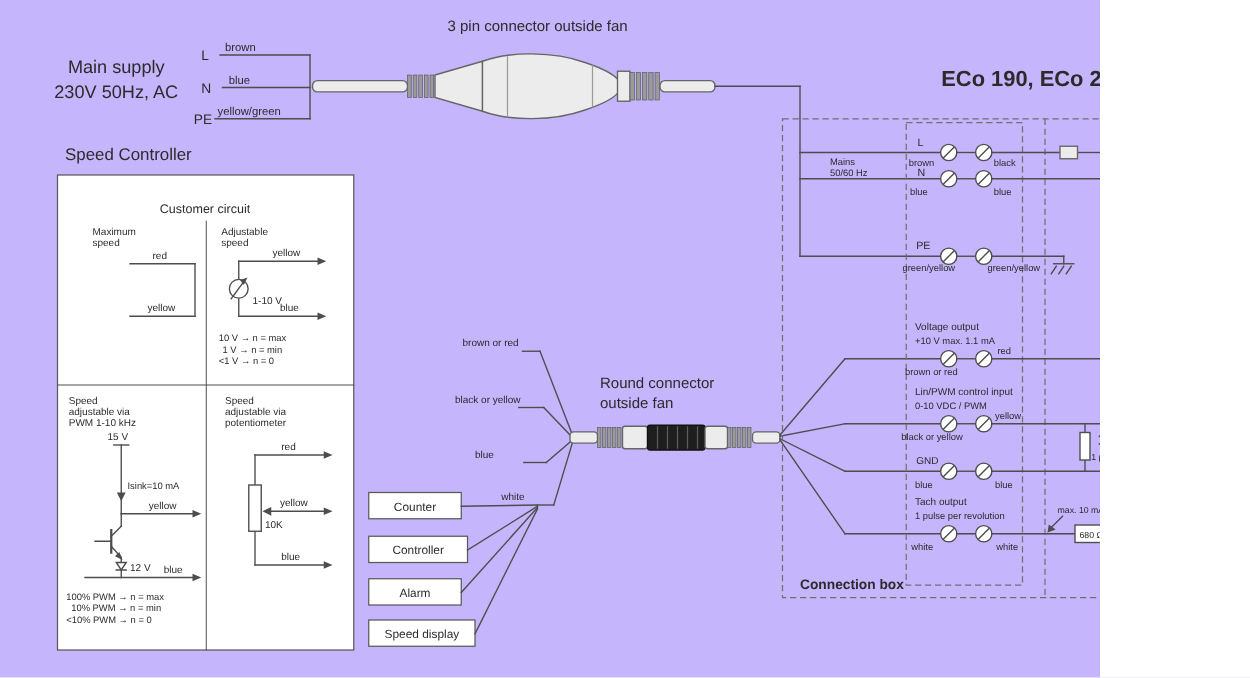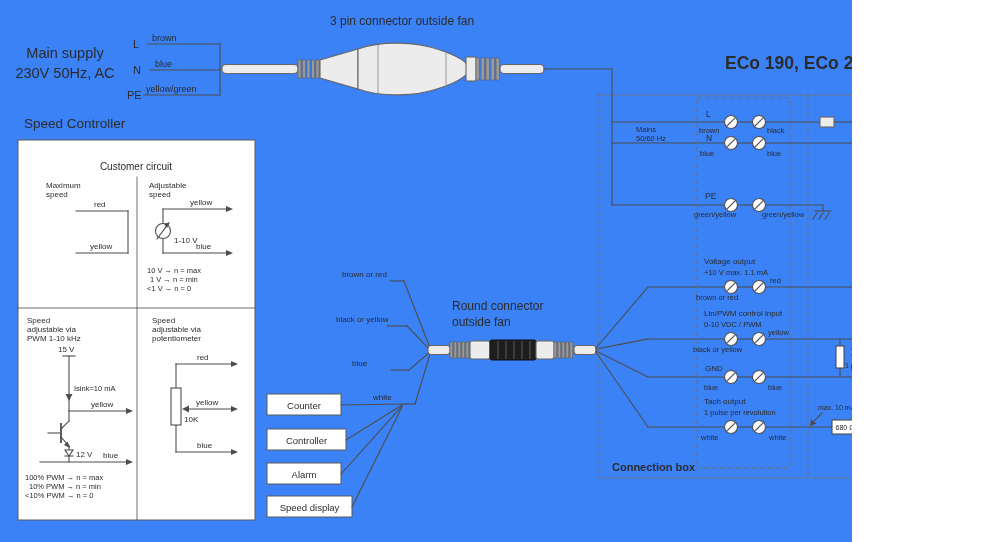--- a/index.html
+++ b/index.html
@@ -1,16 +1,16 @@
 <!DOCTYPE html>
 <html><head>
 <meta charset="utf-8">
 <style>
   html,body{margin:0;padding:0;background:#fff;}
-  .stage{position:relative;width:852px;height:542px;background:#3b82f6;overflow:hidden;}
+  .stage{position:relative;width:852px;height:542px;background:#c4b5fd;overflow:hidden;padding-left:28px;}
   svg{display:block;}
   text{fill:#2b2b2b;font-family:"Liberation Sans",sans-serif;}
   .t17{font-size:17.5px;font-weight:600;}
   .t14{font-size:14.5px;}
   .t13{font-size:13.5px;}
   .t12{font-size:12px;}
   .t11{font-size:11px;}
   .t11b{font-size:11px;font-weight:bold;}
   .t10{font-size:10px;}
   .t95{font-size:9.5px;}

